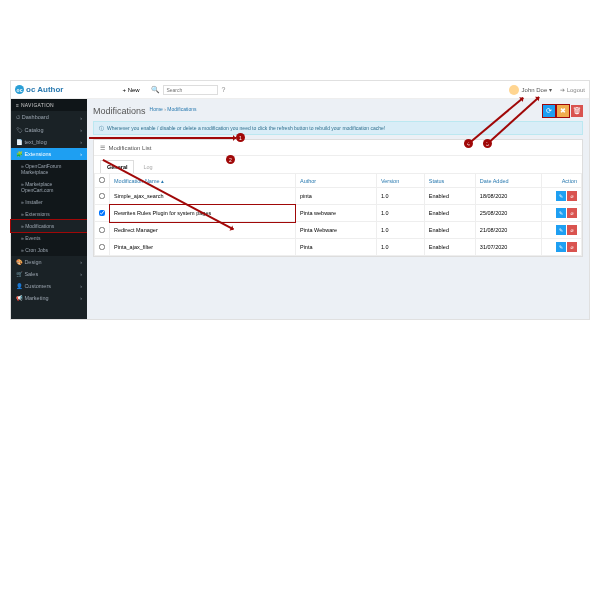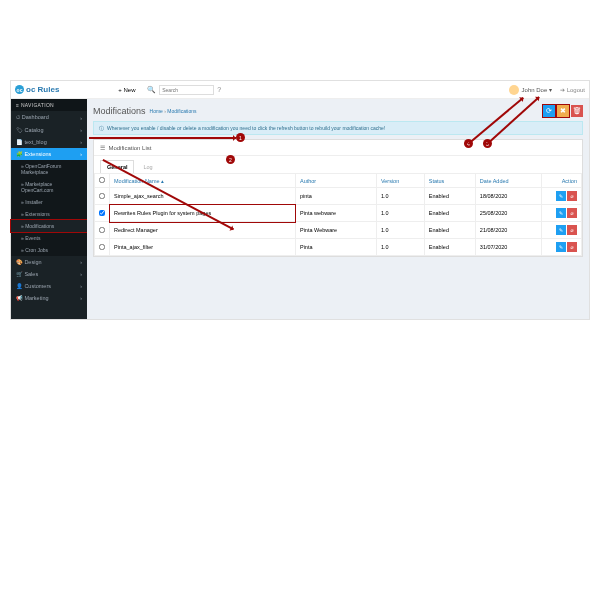--- a/index.html
+++ b/index.html
@@ -58,21 +58,21 @@
 .arrow::after{content:"";position:absolute;right:-3px;top:-2px;border:3px solid transparent;border-left-color:#a00808}
 </style>
 </head>
 <body>
 
 <div class="canvas">
 
   <div class="topbar">
     <div class="logo">
       <div class="logo-circle">oc</div>
-      <span>oc Rules</span>
+      <span>oc Author</span>
     </div>
     <button class="new-btn">+ New</button>
     <div class="srchwrap">
       <span class="srchicon">🔍</span>
       <input class="srch" placeholder="Search" style="">
       <span class="help">?</span>
     </div>
     <div class="spacer"></div>
     <div class="avatar"></div>
     <span class="uname">John Doe ▾</span>
@@ -137,21 +137,21 @@
         </div>
         <div class="mi">
           <span>📢 Marketing</span>
           <span class="chev">›</span>
         </div>
       </div>
   </div>
 
   <div class="content">
     <div class="pgtitle">
-      <div style="display:flex;align-items:center">
+      <div style="display:flex;align-items:flex-start">
         <h1>Modifications</h1>
         <span class="crumb">
           <a>Home</a><span> › </span><a>Modifications</a>
         </span>
       </div>
       <div class="hbtns">
         <div class="hbtn hb1">⟳</div>
         <div class="hbtn hb2">✖</div>
         <div class="hbtn hb3">🗑</div>
       </div>

